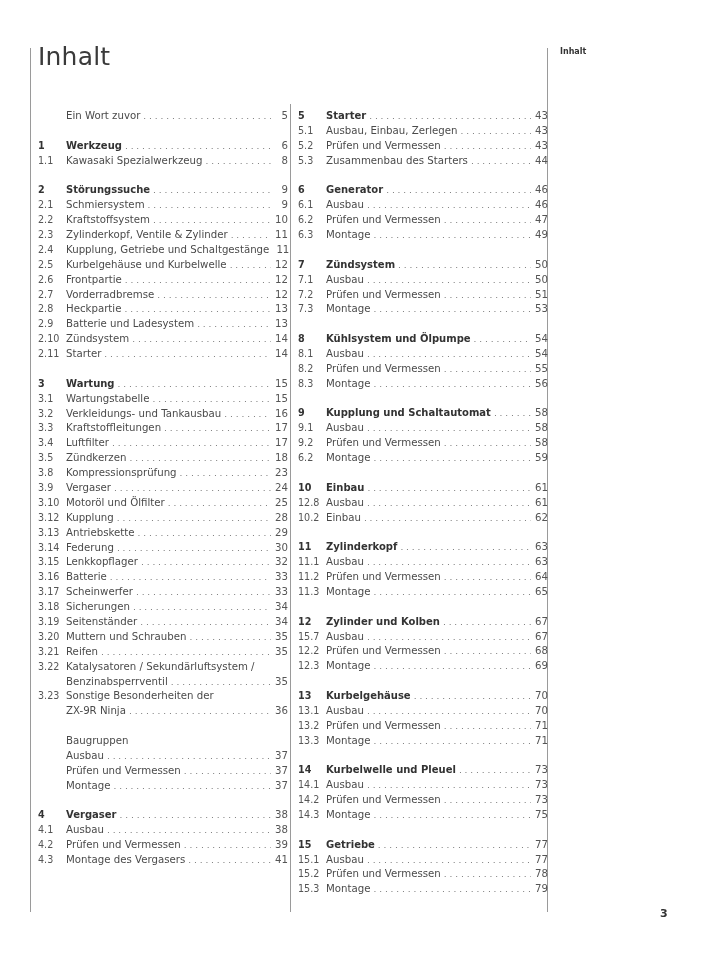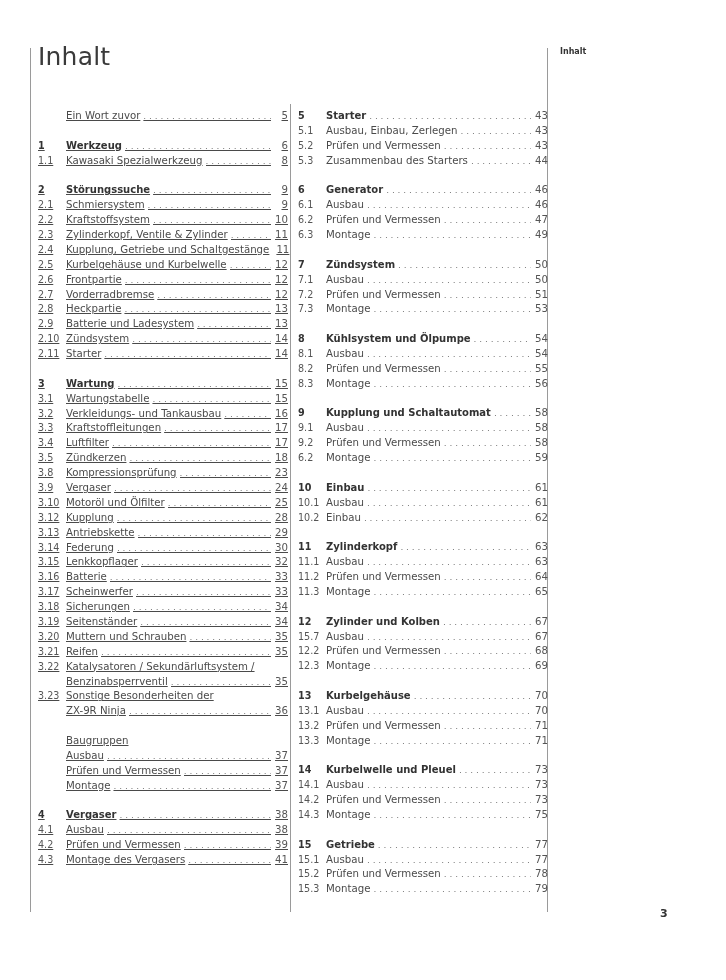--- a/index.html
+++ b/index.html
@@ -4,21 +4,21 @@
 <style>
   html, body { margin: 0; padding: 0; background: #ffffff; }
   body { width: 726px; height: 980px; position: relative; overflow: hidden;
          font-family: "DejaVu Sans", "Liberation Sans", sans-serif; color: #4a4a4a; }
   .vline { position: absolute; width: 1px; background: #9a9a9a; }
   #title { position: absolute; left: 38px; top: 42px; font-size: 25px; color: #3a3a3a;
            font-weight: normal; letter-spacing: 0.2px; margin: 0; }
   #header-label { position: absolute; left: 560px; top: 47px; font-size: 8px; font-weight: bold; color: #333; }
   #page-number { position: absolute; left: 660px; top: 907px; font-size: 11px; font-weight: bold; color: #333; }
   .col { position: absolute; top: 109px; width: 250px; }
-  #col-left { left: 38px; text-decoration: underline; }
+  #col-left { left: 38px; }
   #col-right { left: 298px; }
   .group { margin-bottom: 14.8px; }
   .row { display: flex; align-items: baseline; height: 14.9px; font-size: 10.2px; white-space: nowrap; line-height: 14.9px; }
   .num { width: 28px; flex: none; color: #555; font-size: 9.6px; }
   .label { flex: none; }
   .dots { flex: 1; overflow: hidden; color: #777; margin: 0 3px; letter-spacing: 2.1px; font-size: 9px; }
   .dots::before { content: ". . . . . . . . . . . . . . . . . . . . . . . . . . . . . . . . . . . . . . . . . . . . . . . . . . . . . . . . . . ."; letter-spacing: 0; }
   .page { flex: none; text-align: right; min-width: 14px; color: #555; }
   .row.chapter .label { font-weight: bold; color: #333; font-size: 10px; }
   .row.chapter .num { font-weight: bold; color: #333; }
@@ -457,21 +457,21 @@
       </div>
     </div>
     <div class="group">
       <div class="row chapter">
         <span class="num">10</span>
         <span class="label">Einbau</span>
         <span class="dots"></span>
         <span class="page">61</span>
       </div>
       <div class="row">
-        <span class="num">10.1</span>
+        <span class="num">12.8</span>
         <span class="label">Ausbau</span>
         <span class="dots"></span>
         <span class="page">61</span>
       </div>
       <div class="row">
         <span class="num">10.2</span>
         <span class="label">Einbau</span>
         <span class="dots"></span>
         <span class="page">62</span>
       </div>

